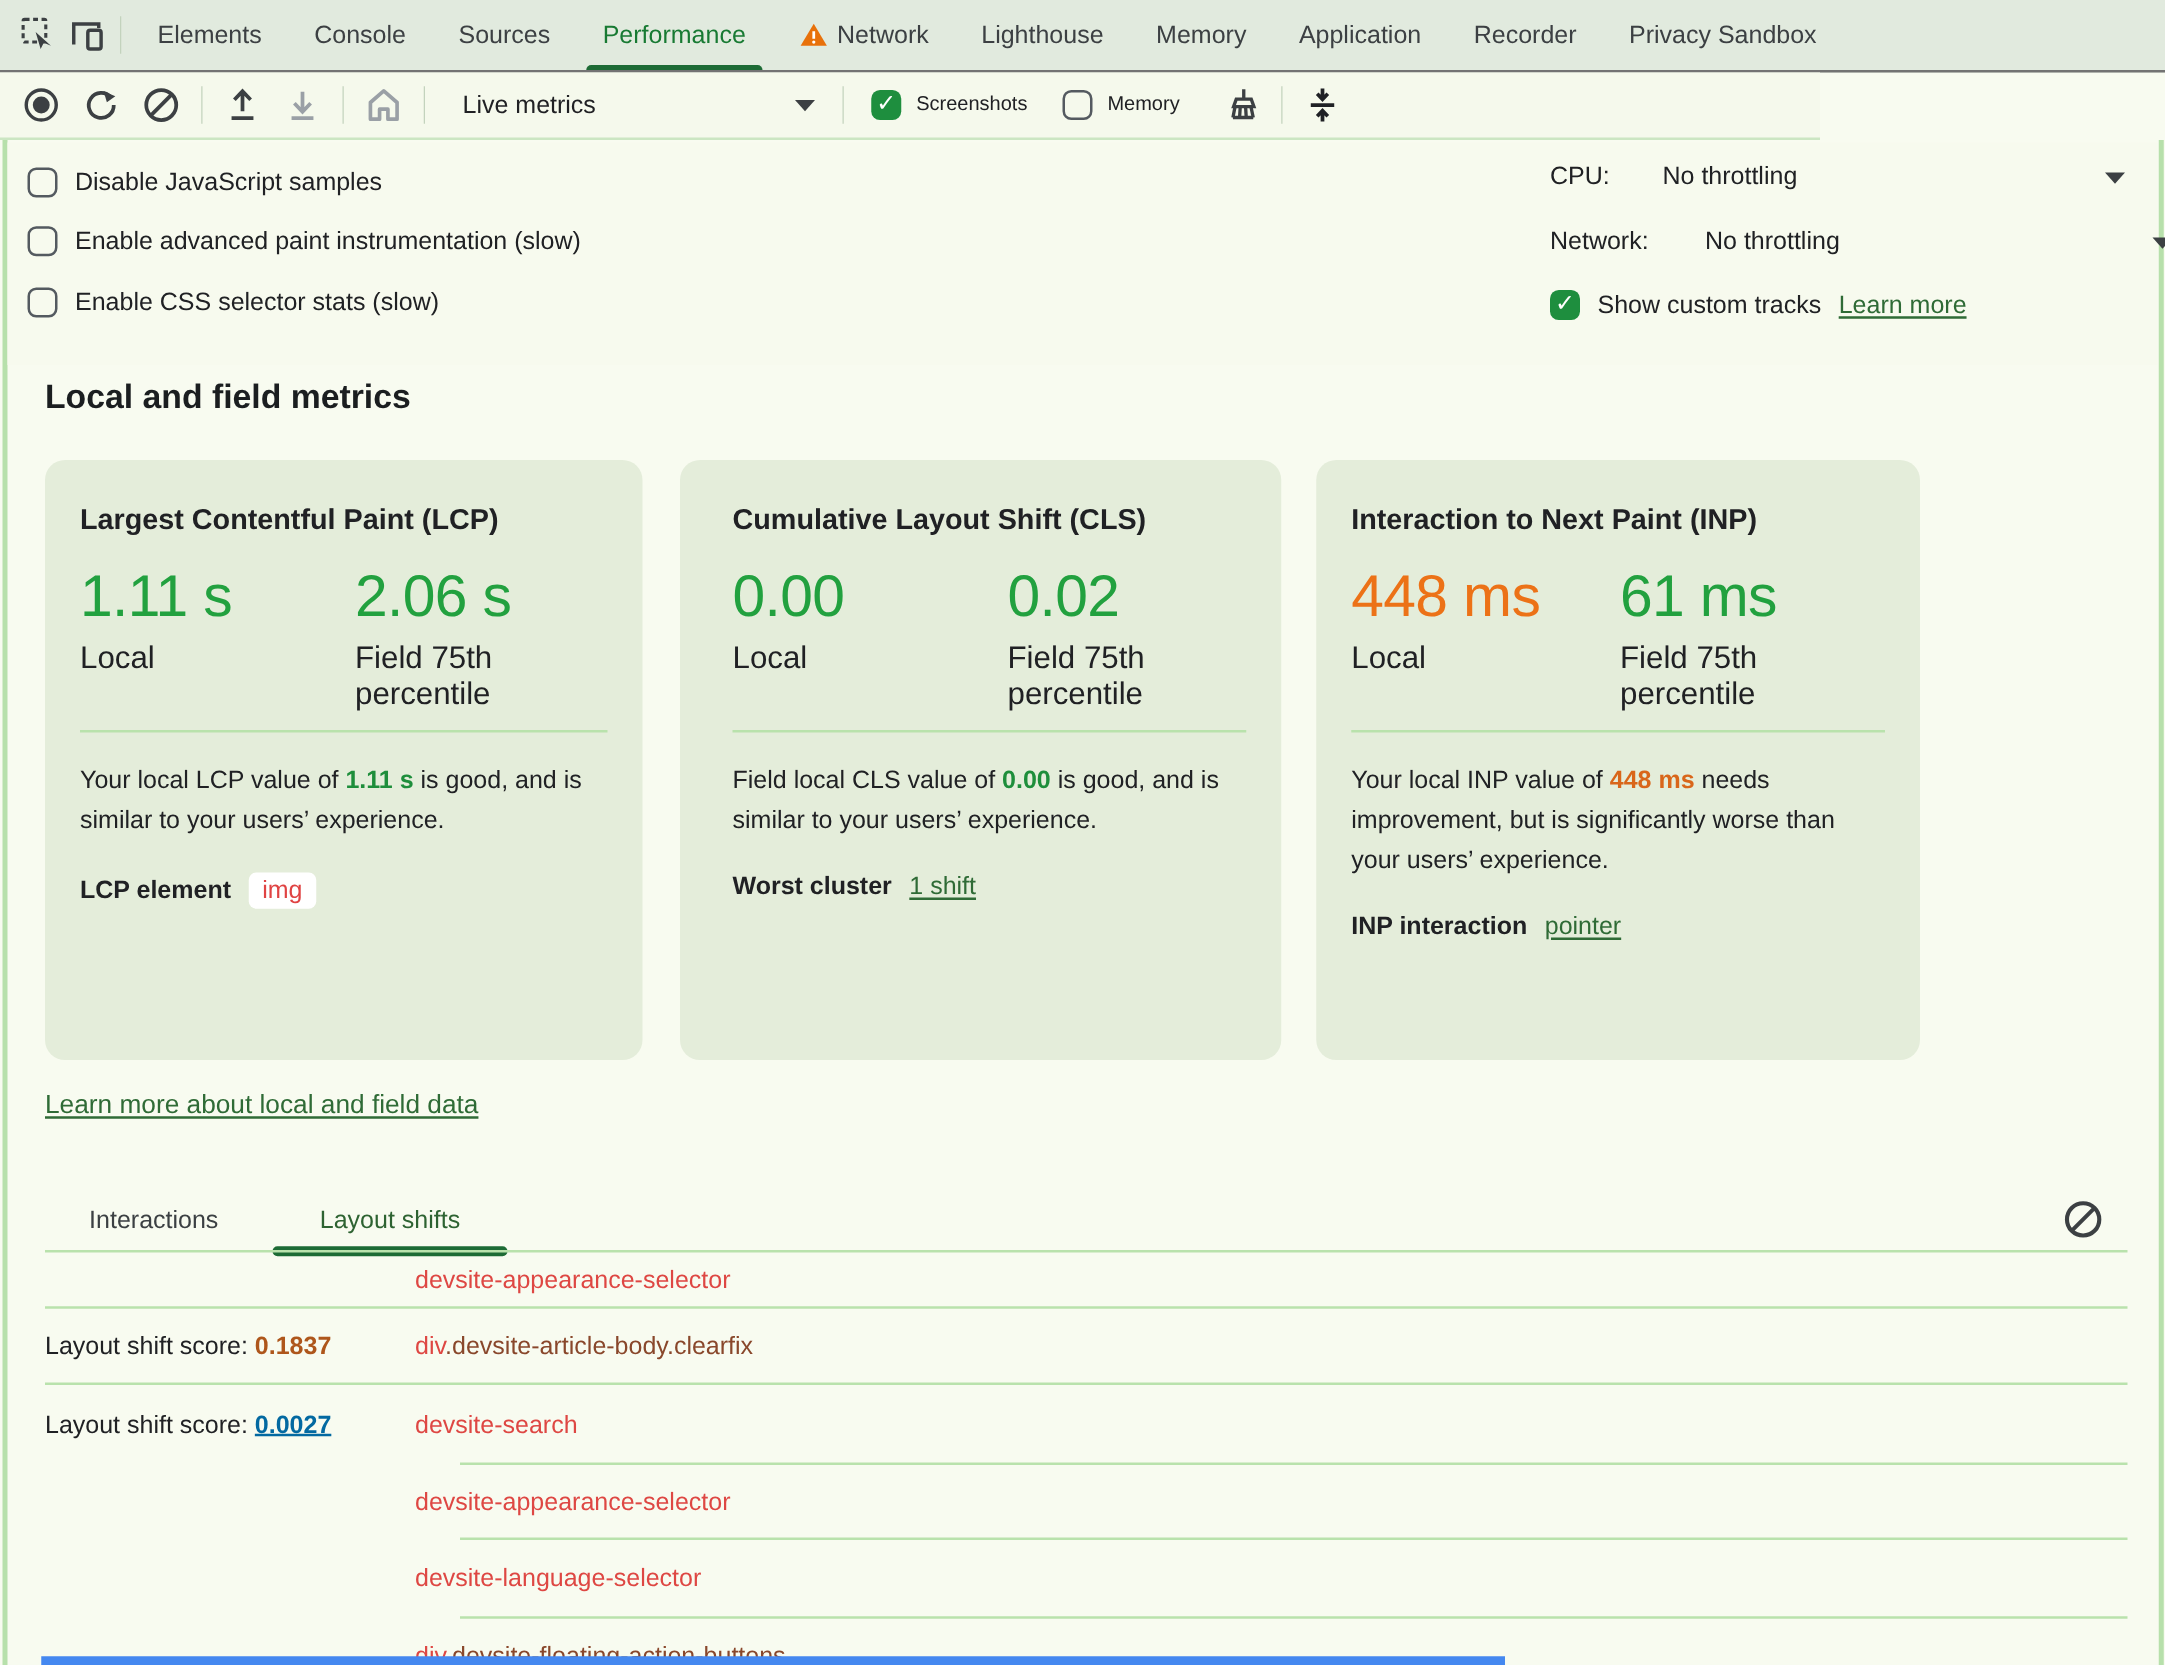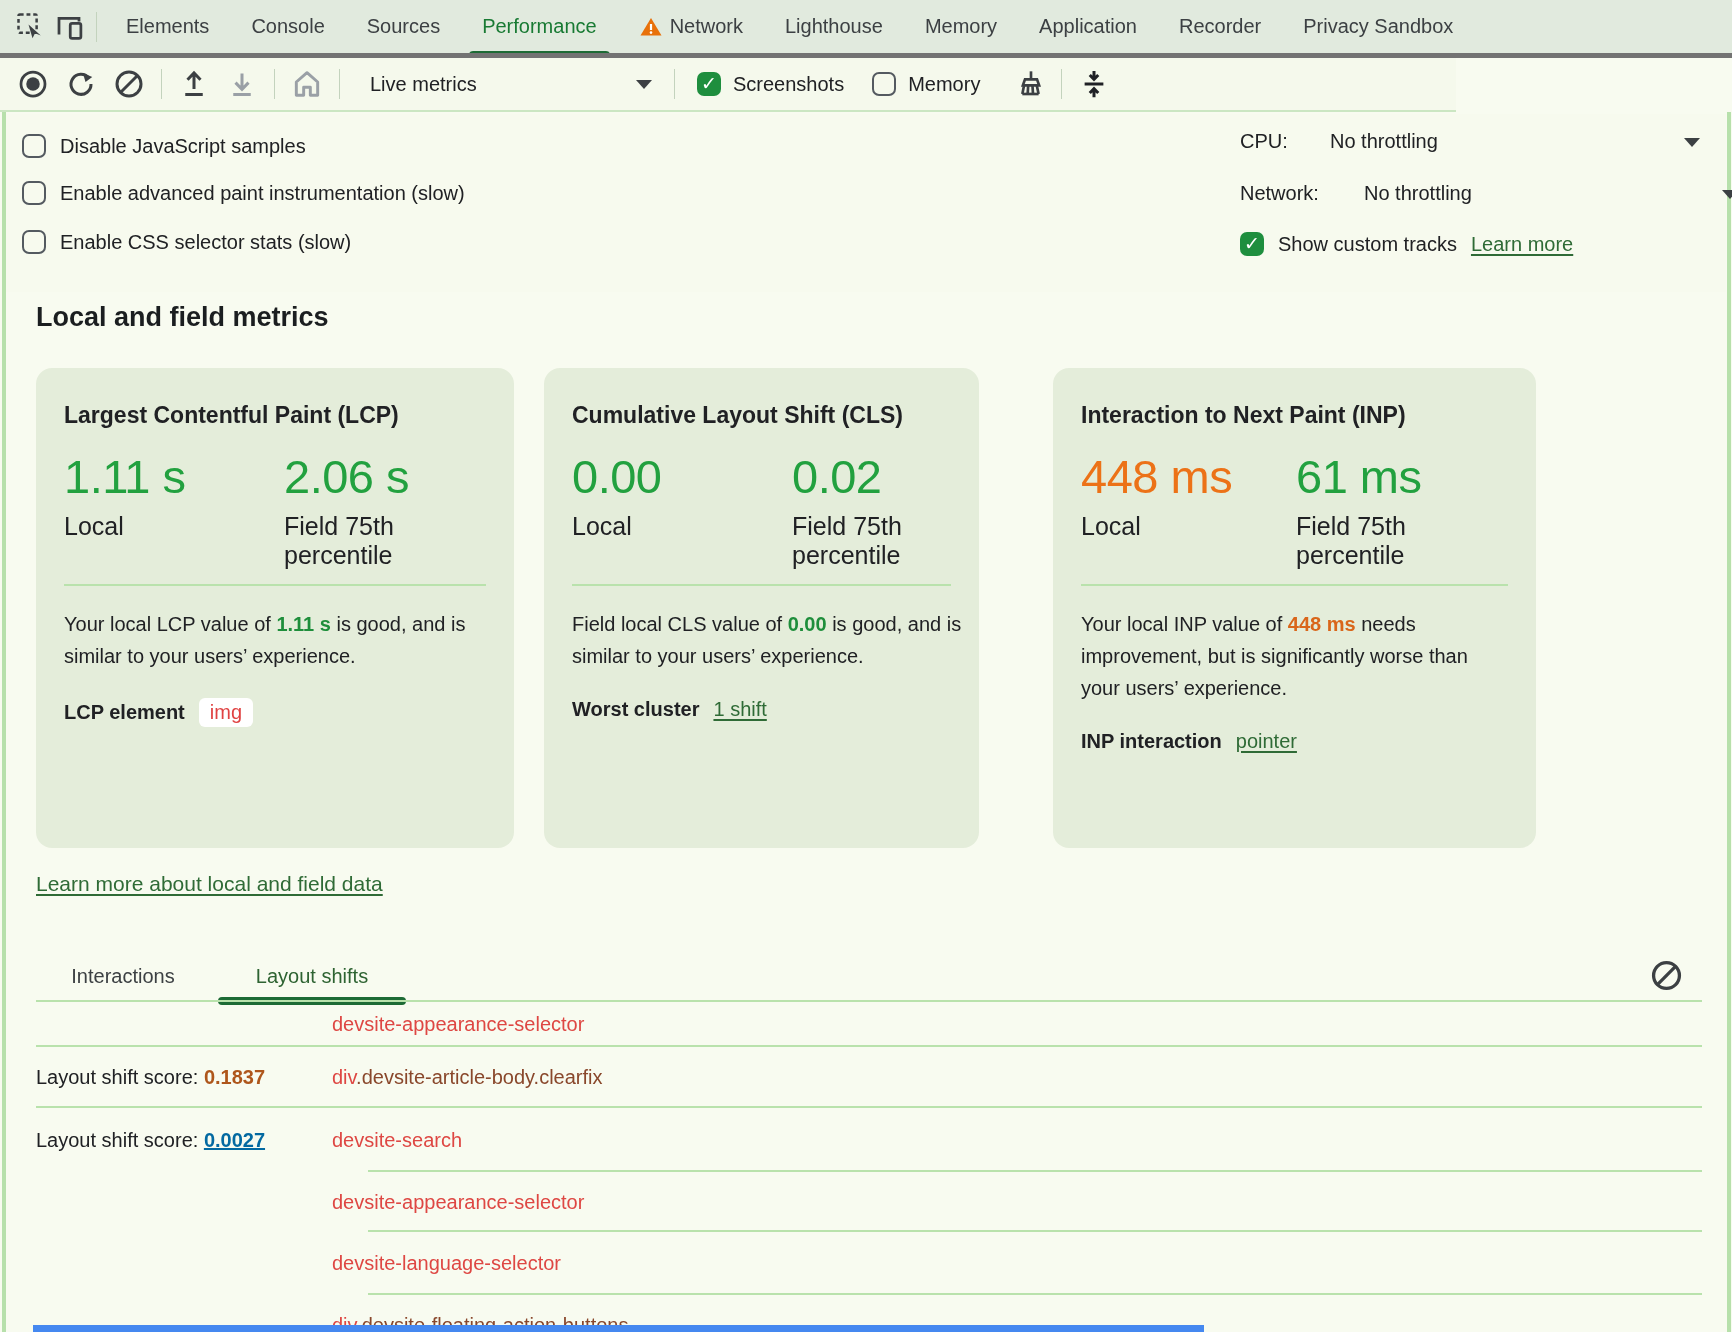--- a/index.html
+++ b/index.html
@@ -5,40 +5,40 @@
   * { box-sizing: border-box; margin: 0; padding: 0; }
   html,body { width:1732px; height:1332px; }
   body {
     font-family: "Liberation Sans", "DejaVu Sans", sans-serif;
     background:#f8fbf0; color:#202124; position:relative; overflow:hidden;
   }
   svg { display:block; }
 
   
   .tabbar { position:absolute; top:0; left:0; width:1732px; height:58px;
-    background:#e1eade; border-bottom:5px solid #737373;
+    background:#e1eade; border-bottom:2px solid #737373;
     display:flex; align-items:center; white-space:nowrap; overflow:hidden; }
   .icon-btn { width:38px; height:38px; display:flex; align-items:center; justify-content:center; flex:0 0 auto; }
   .vsep { width:1px; height:30px; background:#c3d3bd; margin:0 8px; flex:0 0 auto; }
   .tab { position:relative; height:58px; display:flex; align-items:center; gap:7px;
     padding:0 21px; font-size:20px; color:#3c4043; flex:0 0 auto; }
   .tab.active { color:#187a33; font-weight:500; }
   .tab-underline { position:absolute; left:8px; right:8px; bottom:0; height:5px;
     background:#1d6b35; border-radius:4px 4px 0 0; }
 
   
   .toolbar { position:absolute; top:58px; left:0; width:1456px; height:54px;
     background:#f5f9ec; border-bottom:2px solid #cbe6c2;
     display:flex; align-items:center; }
   .toolbar .icon-btn { margin:0 5px; }
   .select { width:308px; height:40px; margin-left:10px; display:flex; align-items:center;
     justify-content:space-between; padding:0 14px 0 12px; font-size:20px; color:#202124; border-radius:6px; }
   .caret { width:0; height:0; border-left:8px solid transparent; border-right:8px solid transparent;
     border-top:9px solid #3c4043; }
-  .checkline { display:flex; align-items:center; gap:12px; font-size:20px; margin:0 14px; }
+  .checkline { display:flex; align-items:center; gap:12px; font-size:16px; margin:0 14px; }
   .checkbox { width:24px; height:24px; border-radius:7px; border:2.5px solid #545a60;
     background:transparent; flex:0 0 auto; position:relative; }
   .checkbox.checked { border:none; background:#1e8e3e; }
   .checkbox.checked::after { content:"✓"; position:absolute; left:0; top:0; width:24px; height:24px;
     color:#fff; font-size:19px; font-weight:bold; line-height:24px; text-align:center; }
 
   
   .panel-edge { position:absolute; top:112px; bottom:0; width:4px; background:#b7e0ab; }
   .panel-edge.left { left:2px; } .panel-edge.right { right:1px; }
 
@@ -48,21 +48,21 @@
   .set-row.r1 { top:16px; } .set-row.r2 { top:63px; } .set-row.r3 { top:112px; }
   .throttle-row { position:absolute; left:1234px; font-size:20px; display:flex; align-items:center; }
   .throttle-label { display:inline-block; }
   .throttle-value { display:inline-block; }
   .t-caret { position:absolute; top:8px; }
   .link { color:#2f6b36; text-decoration:underline; text-underline-offset:3px; cursor:pointer; }
 
   
   .section-heading { position:absolute; left:36px; top:302px; font-size:27px; font-weight:600; color:#1b1e20; }
   .card { position:absolute; top:368px; height:480px; background:#e4edda; border-radius:16px; }
-  .card.c1 { left:36px; width:478px; } .card.c2 { left:544px; width:435px; } .card.c3 { left:1053px; width:483px; }
+  .card.c1 { left:36px; width:478px; } .card.c2 { left:544px; width:481px;padding-left:14px; } .card.c3 { left:1053px; width:483px; }
   .card-title { margin:34px 28px 0; font-size:23px; font-weight:600; }
   .vals { display:flex; margin:20px 28px 0; }
   .val-col { width:220px; flex:0 0 auto; }
   .val-col.second { width:auto; }
   .big { font-size:47px; font-weight:400; letter-spacing:-0.5px; }
   .big.good { color:#22a13f; } .big.warn { color:#ec7217; }
   .val-label { font-size:25px; line-height:29px; margin-top:8px; max-width:150px; color:#202124; }
   .card-divider { height:2px; background:#b9e2ac; margin:14px 28px 0; }
   .card-body { margin:22px 28px 0; width:408px; font-size:20px; line-height:32px; }
   .inline-val.good { color:#1e8e3b; font-weight:600; }

